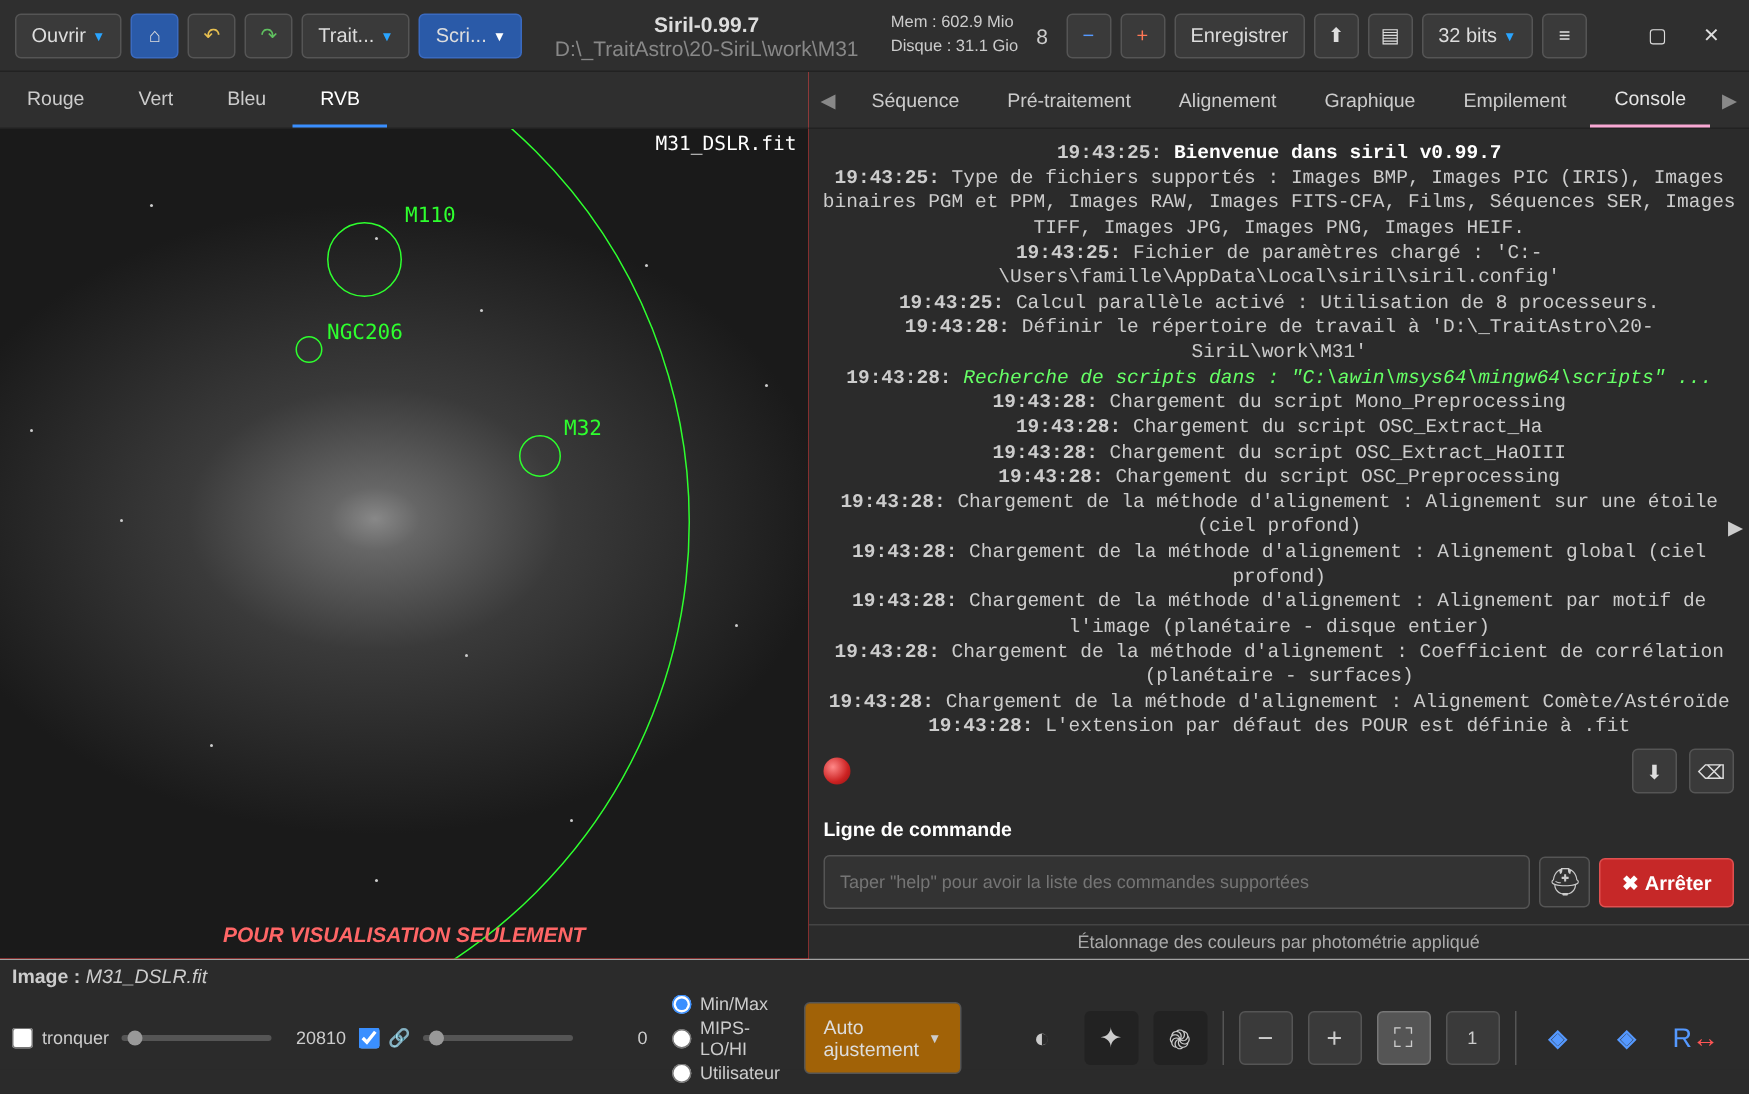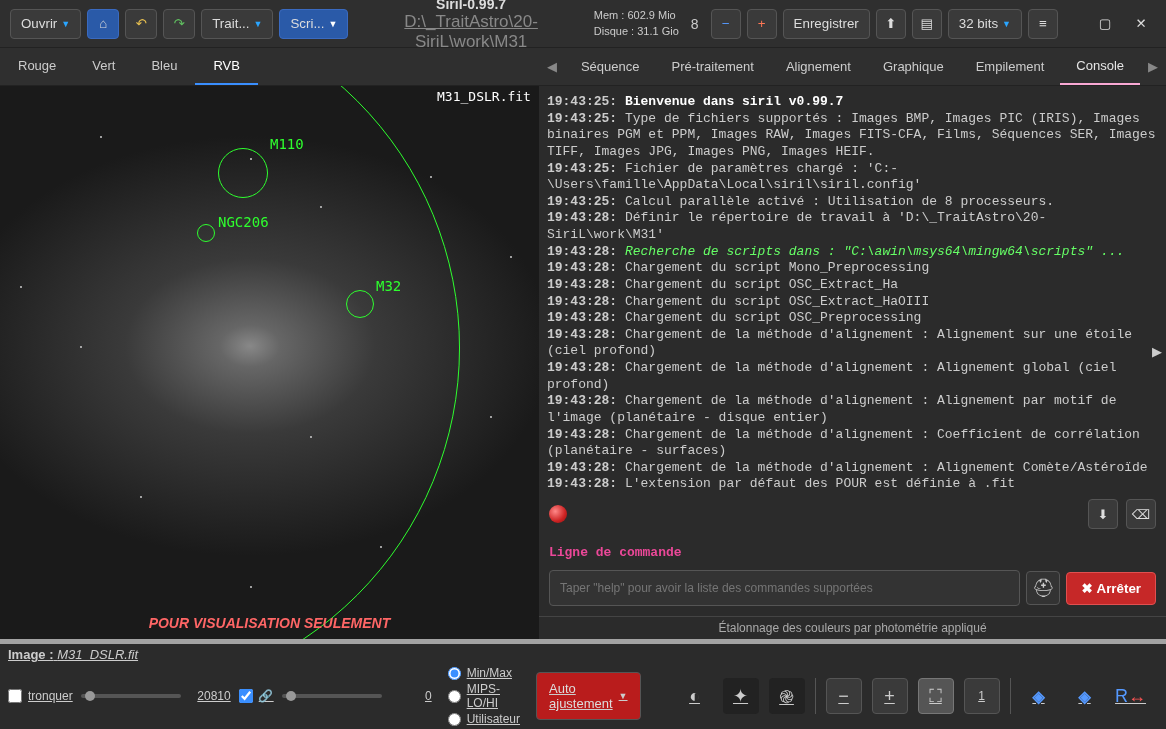--- a/index.html
+++ b/index.html
@@ -4,21 +4,21 @@
 <style>
 * { box-sizing: border-box; margin: 0; padding: 0; }
 body { font-family: "Segoe UI", Arial, sans-serif; background: #2b2b2b; color: #ccc; width: 1166px; height: 729px; overflow: hidden; font-size: 13px; }
 .toolbar { display: flex; align-items: center; gap: 6px; padding: 6px 10px; background: #2f2f2f; border-bottom: 1px solid #222; height: 48px; }
 .btn { background: #3a3a3a; border: 1px solid #555; border-radius: 4px; padding: 4px 10px; color: #ddd; display: inline-flex; align-items: center; gap: 4px; height: 30px; cursor: pointer; }
 .btn-blue { background: #2a5aa8; border-color: #3a6ac0; }
 .icon-btn { width: 32px; justify-content: center; padding: 0; }
 .dropdown-caret { font-size: 9px; color: #2aa5ff; }
 .title-block { flex: 1; text-align: center; }
 .title-block .t1 { font-weight: bold; color: #ddd; font-size: 14px; }
-.title-block .t2 { color: #888; font-size: 17px; text-decoration: underline; }
+.title-block .t2 { color: #888; font-size: 14px; }
 .stats { color: #ccc; font-size: 11px; text-align: left; line-height: 1.4; }
 .spin { color: #ccc; font-size: 14px; padding: 0 6px; }
 .sq-btn { width: 30px; height: 30px; background: #3a3a3a; border: 1px solid #555; border-radius: 4px; display: flex; align-items: center; justify-content: center; cursor: pointer; color: #ddd; }
 .main-split { display: flex; height: 591px; }
 .left-panel { width: 558px; background: #ef4444; display: flex; flex-direction: column; position: relative; }
 .channel-tabs { display: flex; background: #2f2f2f; border-bottom: 1px solid #222; height: 38px; }
 .channel-tab { padding: 10px 18px; color: #ccc; cursor: pointer; }
 .channel-tab.active { border-bottom: 2px solid #3a8fff; color: #fff; }
 .image-area { flex: 1; position: relative; background: radial-gradient(ellipse 500px 350px at 250px 260px, #888 0%, #666 6%, #3a3a3a 25%, #1a1a1a 60%); overflow: hidden; }
 .img-label { position: absolute; top: 3px; right: 8px; color: #fff; font-family: monospace; font-size: 13px; }
@@ -26,46 +26,46 @@
 .star { position: absolute; width: 2px; height: 2px; background: #ccc; border-radius: 50%; }
 .circle { position: absolute; border: 1.5px solid #2eff2e; border-radius: 50%; }
 .ann-label { position: absolute; color: #2eff2e; font-family: monospace; font-size: 14px; }
 .vis-only { position: absolute; bottom: 8px; left: 0; right: 0; text-align: center; color: #ff6666; font-style: italic; font-weight: bold; font-size: 14px; }
 .right-panel { flex: 1; background: #2b2b2b; display: flex; flex-direction: column; }
 .right-tabs { display: flex; background: #2f2f2f; border-bottom: 1px solid #222; height: 38px; align-items: center; }
 .rtab { padding: 10px 16px; color: #ccc; cursor: pointer; white-space: nowrap; }
 .rtab.active { border-bottom: 2px solid #f9a8d4; color: #e5e5e5; }
 .arrow-tab { padding: 10px 8px; color: #888; cursor: pointer; }
 .console-out { flex: 1; overflow-y: auto; padding: 8px; font-family: "Courier New", monospace; font-size: 13px; line-height: 1.28; background: #2b2b2b; }
-.console-line { color: #ccc; }
+.console-line { color: #ccc; text-align: center; }
 .console-line .ts { color: #ccc; font-weight: bold; }
 .console-line.welcome { color: #fff; font-weight: bold; }
 .console-line.mixed .body { color: #66ff66; font-style: italic; }
 .status-row { display: flex; align-items: center; padding: 6px 10px; gap: 8px; }
 .red-dot { width: 18px; height: 18px; background: radial-gradient(circle at 35% 35%, #ff8888, #cc2222 60%, #881111); border-radius: 50%; }
-.cmd-header { padding: 4px 10px; font-weight: bold; color: #ec4899; margin-top: 6px; font-family: Liberation Mono, monospace; }
+.cmd-header { padding: 4px 10px; font-weight: bold; color: #ffffff; margin-top: 6px; }
 .cmd-row { display: flex; gap: 6px; padding: 6px 10px 10px; align-items: center; }
 .cmd-input { flex: 1; background: #333; border: 1px solid #555; border-radius: 4px; padding: 10px; color: #aaa; font-size: 12px; }
 .lifebuoy { width: 34px; height: 34px; background: #333; border: 1px solid #555; border-radius: 4px; display: flex; align-items: center; justify-content: center; font-size: 18px; cursor: pointer; }
 .stop-btn { background: #c62828; border: 1px solid #e05050; color: #fff; padding: 8px 14px; border-radius: 4px; font-weight: bold; cursor: pointer; display: flex; align-items: center; gap: 4px; }
 .footer-msg { text-align: center; padding: 4px; color: #aaa; font-size: 12px; border-top: 1px solid #444; }
-.bottom-bar { height: 74px; background: #2b2b2b; border-top: 5px solid #a3a3a3; text-decoration: underline; }
+.bottom-bar { height: 74px; background: #2b2b2b; border-top: 1px solid #a3a3a3; }
 .img-name-row { padding: 3px 8px 0; font-style: italic; }
 .img-name-row b { font-style: normal; }
 .controls-row { display: flex; align-items: center; padding: 4px 8px; gap: 16px; }
 .chk { display: flex; align-items: center; gap: 6px; }
 .chk input { width: 14px; height: 14px; }
 .slider-col { display: flex; flex-direction: row; gap: 8px; font-size: 12px; }
 .slider-row { display: flex; align-items: center; gap: 8px; }
 .slider { width: 100px; height: 4px; background: #555; position: relative; border-radius: 2px; }
 .slider-thumb { position: absolute; width: 10px; height: 10px; background: #999; border-radius: 50%; top: -3px; }
 .radio-col { display: flex; flex-direction: column; gap: 2px; font-size: 12px; }
 .radio-col label { display: flex; align-items: center; gap: 6px; }
 .radio-col input { accent-color: #3a8fff; }
-.auto-adj { background: #b91c1c; border: 1px solid #555; border-radius: 4px; padding: 8px 12px; color: #ddd; display: flex; align-items: center; gap: 6px; cursor: pointer; }
+.auto-adj { background: #a16207; border: 1px solid #555; border-radius: 4px; padding: 8px 12px; color: #ddd; display: flex; align-items: center; gap: 6px; cursor: pointer; }
 .tool-section { display: flex; gap: 10px; margin-left: 20px; align-items: center; }
 .tool-icon { width: 36px; height: 36px; border-radius: 4px; display: flex; align-items: center; justify-content: center; cursor: pointer; font-size: 18px; }
 .tool-icon.dark { background: #222; }
 .sep { width: 1px; height: 36px; background: #555; }
 .colored-txt { font-size: 16px; font-weight: bold; }
 .mfx-blue { color: #5599ff; }
 .mfx-red { color: #ff5555; }
 .side-expand { position: absolute; right: 0; top: 340px; color: #ccc; cursor: pointer; padding: 4px; }
 </style>
 </head>

